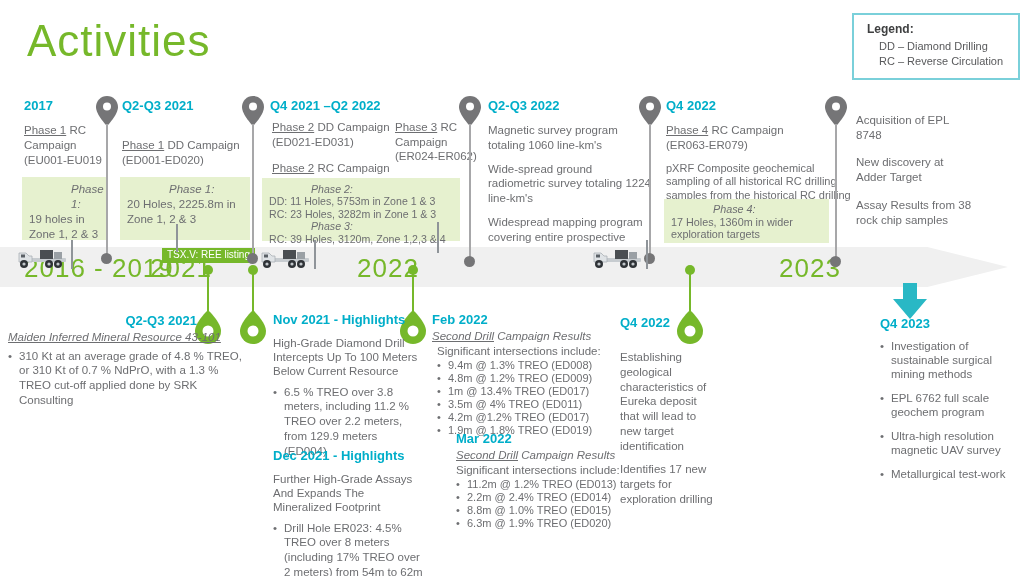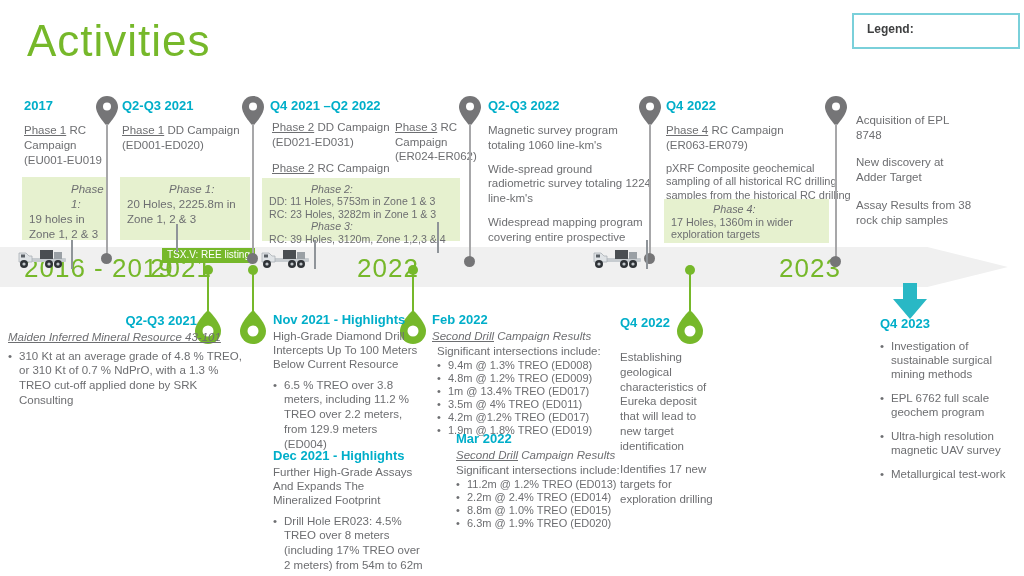--- a/index.html
+++ b/index.html
@@ -39,43 +39,47 @@
   .paras-wide .p { margin-bottom:13px; }
   .paras .p:last-child { margin-bottom:0; }
 
   .b-row { display:flex; margin-bottom:1px; }
   .b-dot { width:11px; flex:none; }
   .b-txt { flex:1; }
   .tight .b-row { margin-bottom:0; line-height:1.18; font-size:11px; }
   .gap-list .b-row { margin-bottom:10px; line-height:1.22; }
 
   .sec-title { font-size:11.5px; line-height:1.25;font-style:italic; }
-  .intro { font-size:11.5px; line-height:1.2; margin-top:3px; }
+  .intro { font-size:11.5px; line-height:1.2; margin-top:10px; }
 </style>
 </head>
 <body>
 
 <div class="abs title">Activities</div>
 
 <div class="abs legend">
   <div class="legend-h">Legend:</div>
+  <div class="paras">
+      <div class="legend-item">DD – Diamond Drilling</div>
+      <div class="legend-item">RC – Reverse Circulation</div>
+    </div>
 </div>
 
 <div class="abs" style="left:24px;top:99px;width:88px">
   <div class="date-h">2017</div>
   <div class="ev" style="margin-top:10px"><span class="u">Phase 1</span><span> RC Campaign (EU001-EU019</span></div>
 </div>
 <div class="abs gbox" style="left:22px;top:177px;width:84px;height:63px">
   <div class="it">Phase 1:</div>
   <div>19 holes in Zone 1, 2 &amp; 3</div>
 </div>
 
 <div class="abs" style="left:122px;top:99px;width:132px">
   <div class="date-h">Q2-Q3 2021</div>
-  <div class="ev" style="margin-top:10px"><span class="u">Phase 1</span><span> DD Campaign (ED001-ED020)</span></div>
+  <div class="ev" style="margin-top:25px"><span class="u">Phase 1</span><span> DD Campaign (ED001-ED020)</span></div>
 </div>
 <div class="abs gbox" style="left:120px;top:177px;width:130px;height:63px">
   <div class="it">Phase 1:</div>
   <div>20 Holes, 2225.8m in Zone 1, 2 &amp; 3</div>
 </div>
 
 <div class="abs" style="left:270px;top:99px;width:200px">
   <div class="date-h">Q4 2021 –Q2 2022</div>
 </div>
 <div class="abs ev" style="left:272px;top:120px;width:120px"><span class="u">Phase 2</span><span> DD Campaign (ED021-ED031)</span></div>

